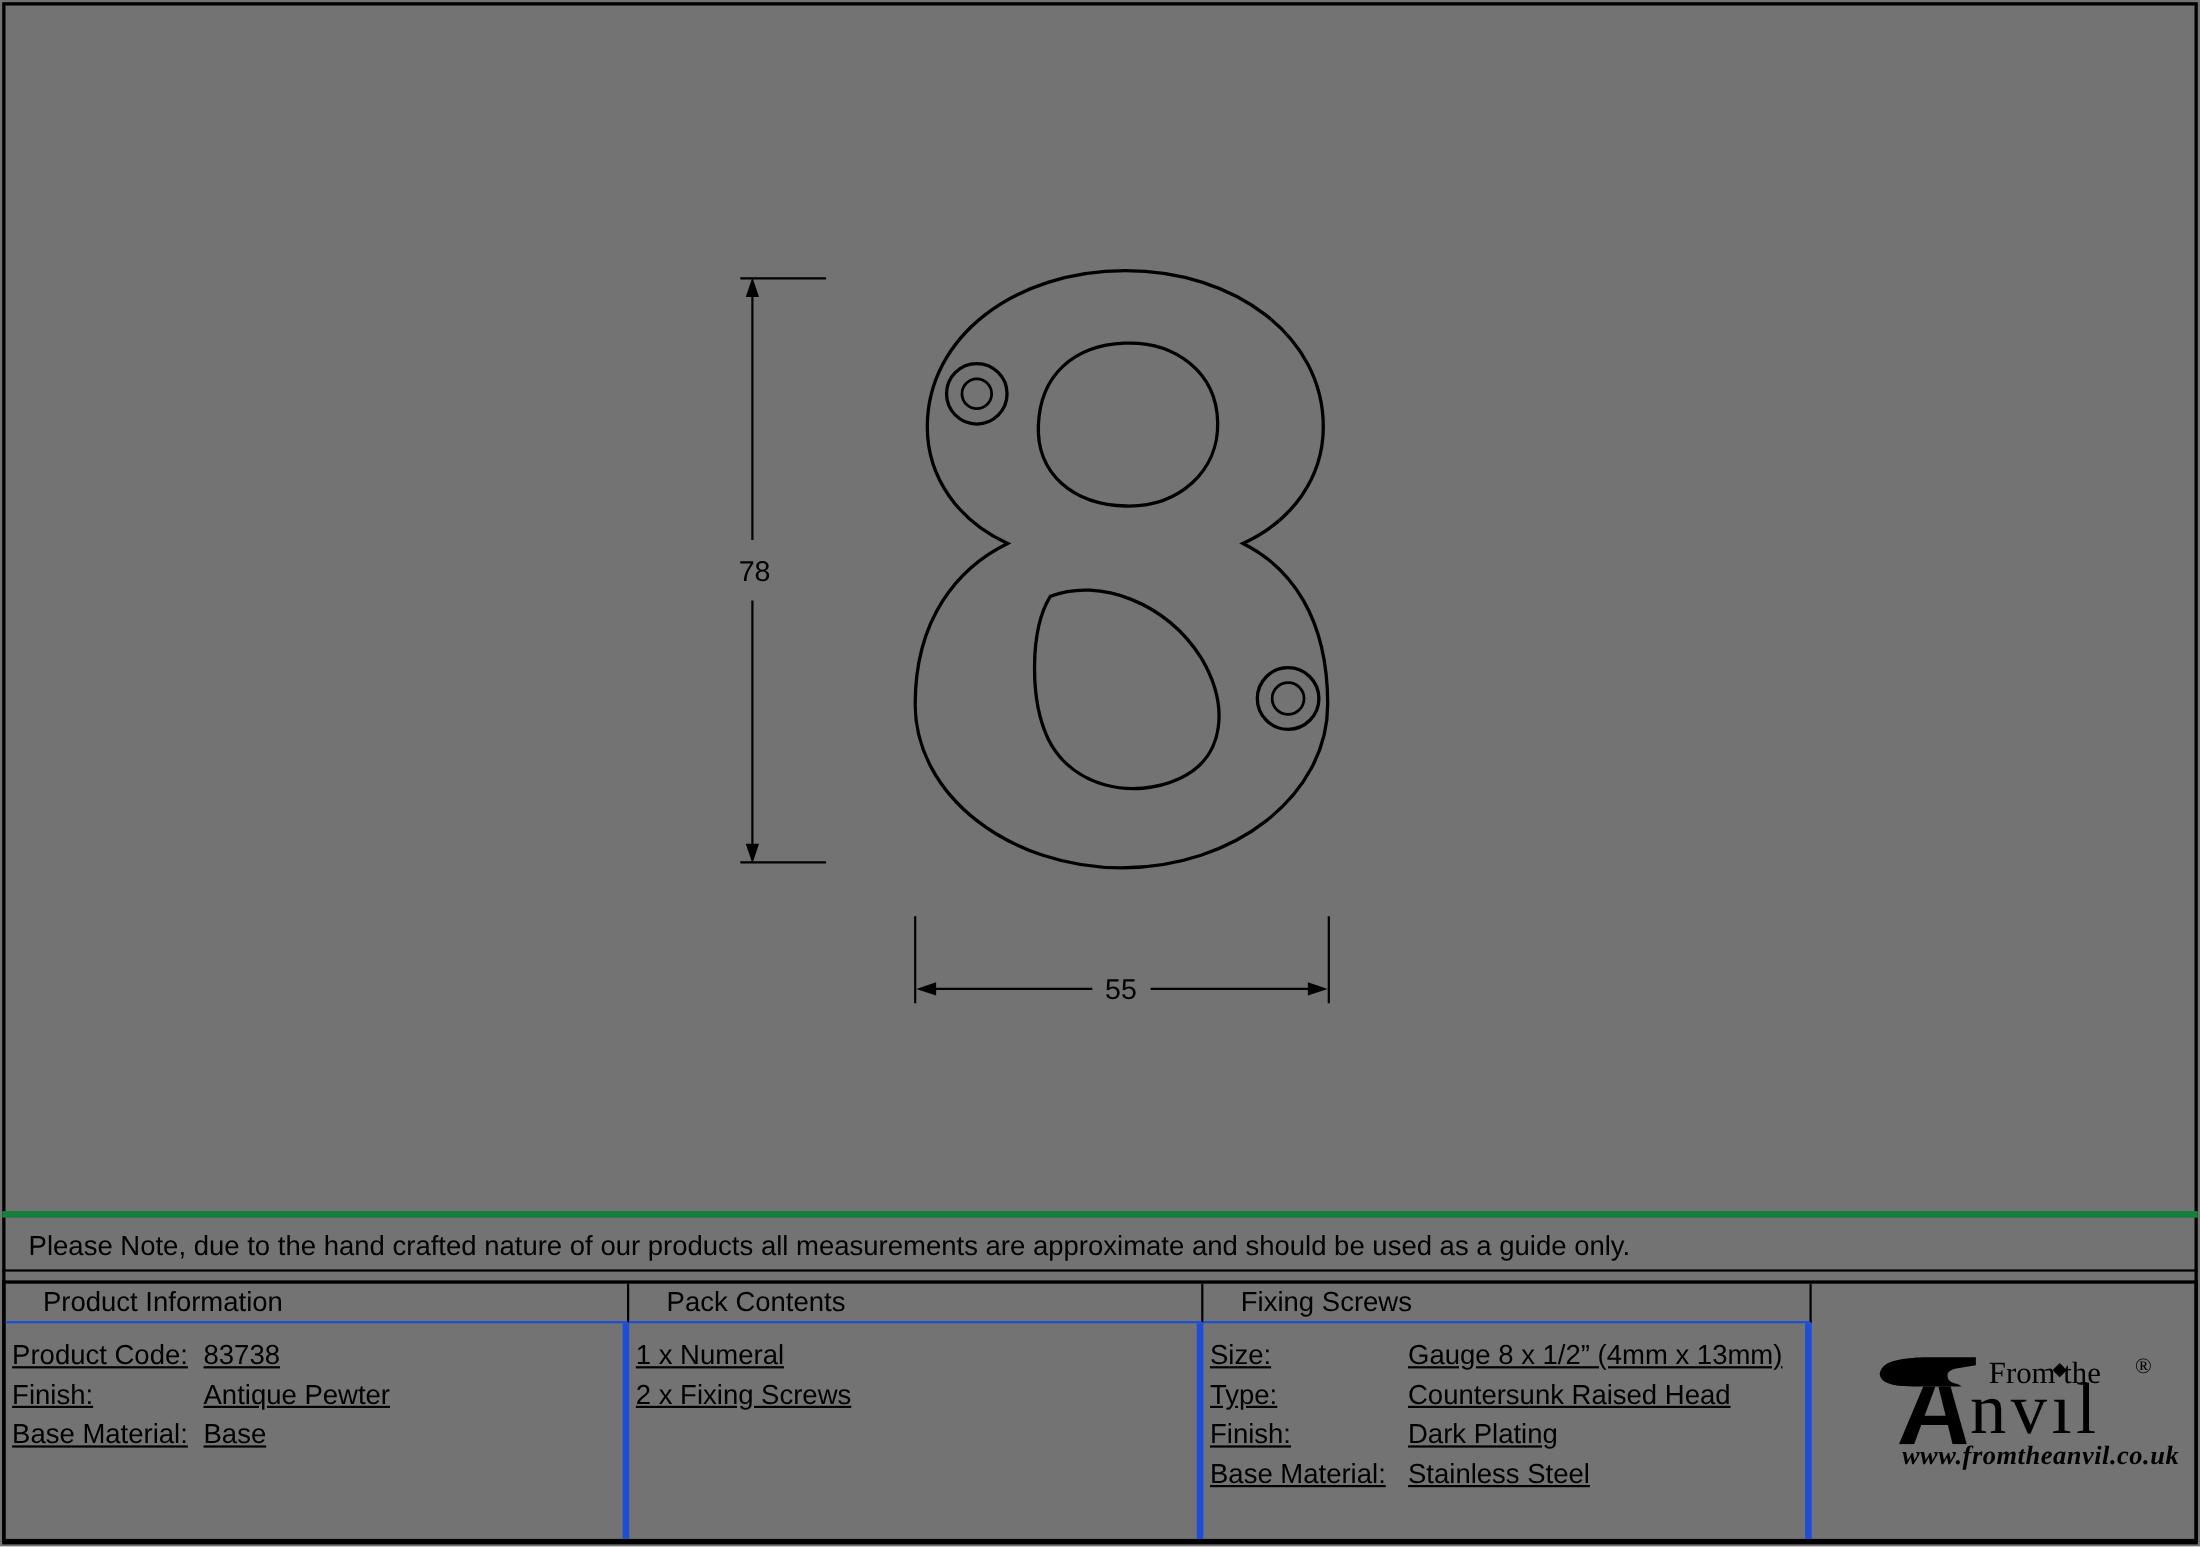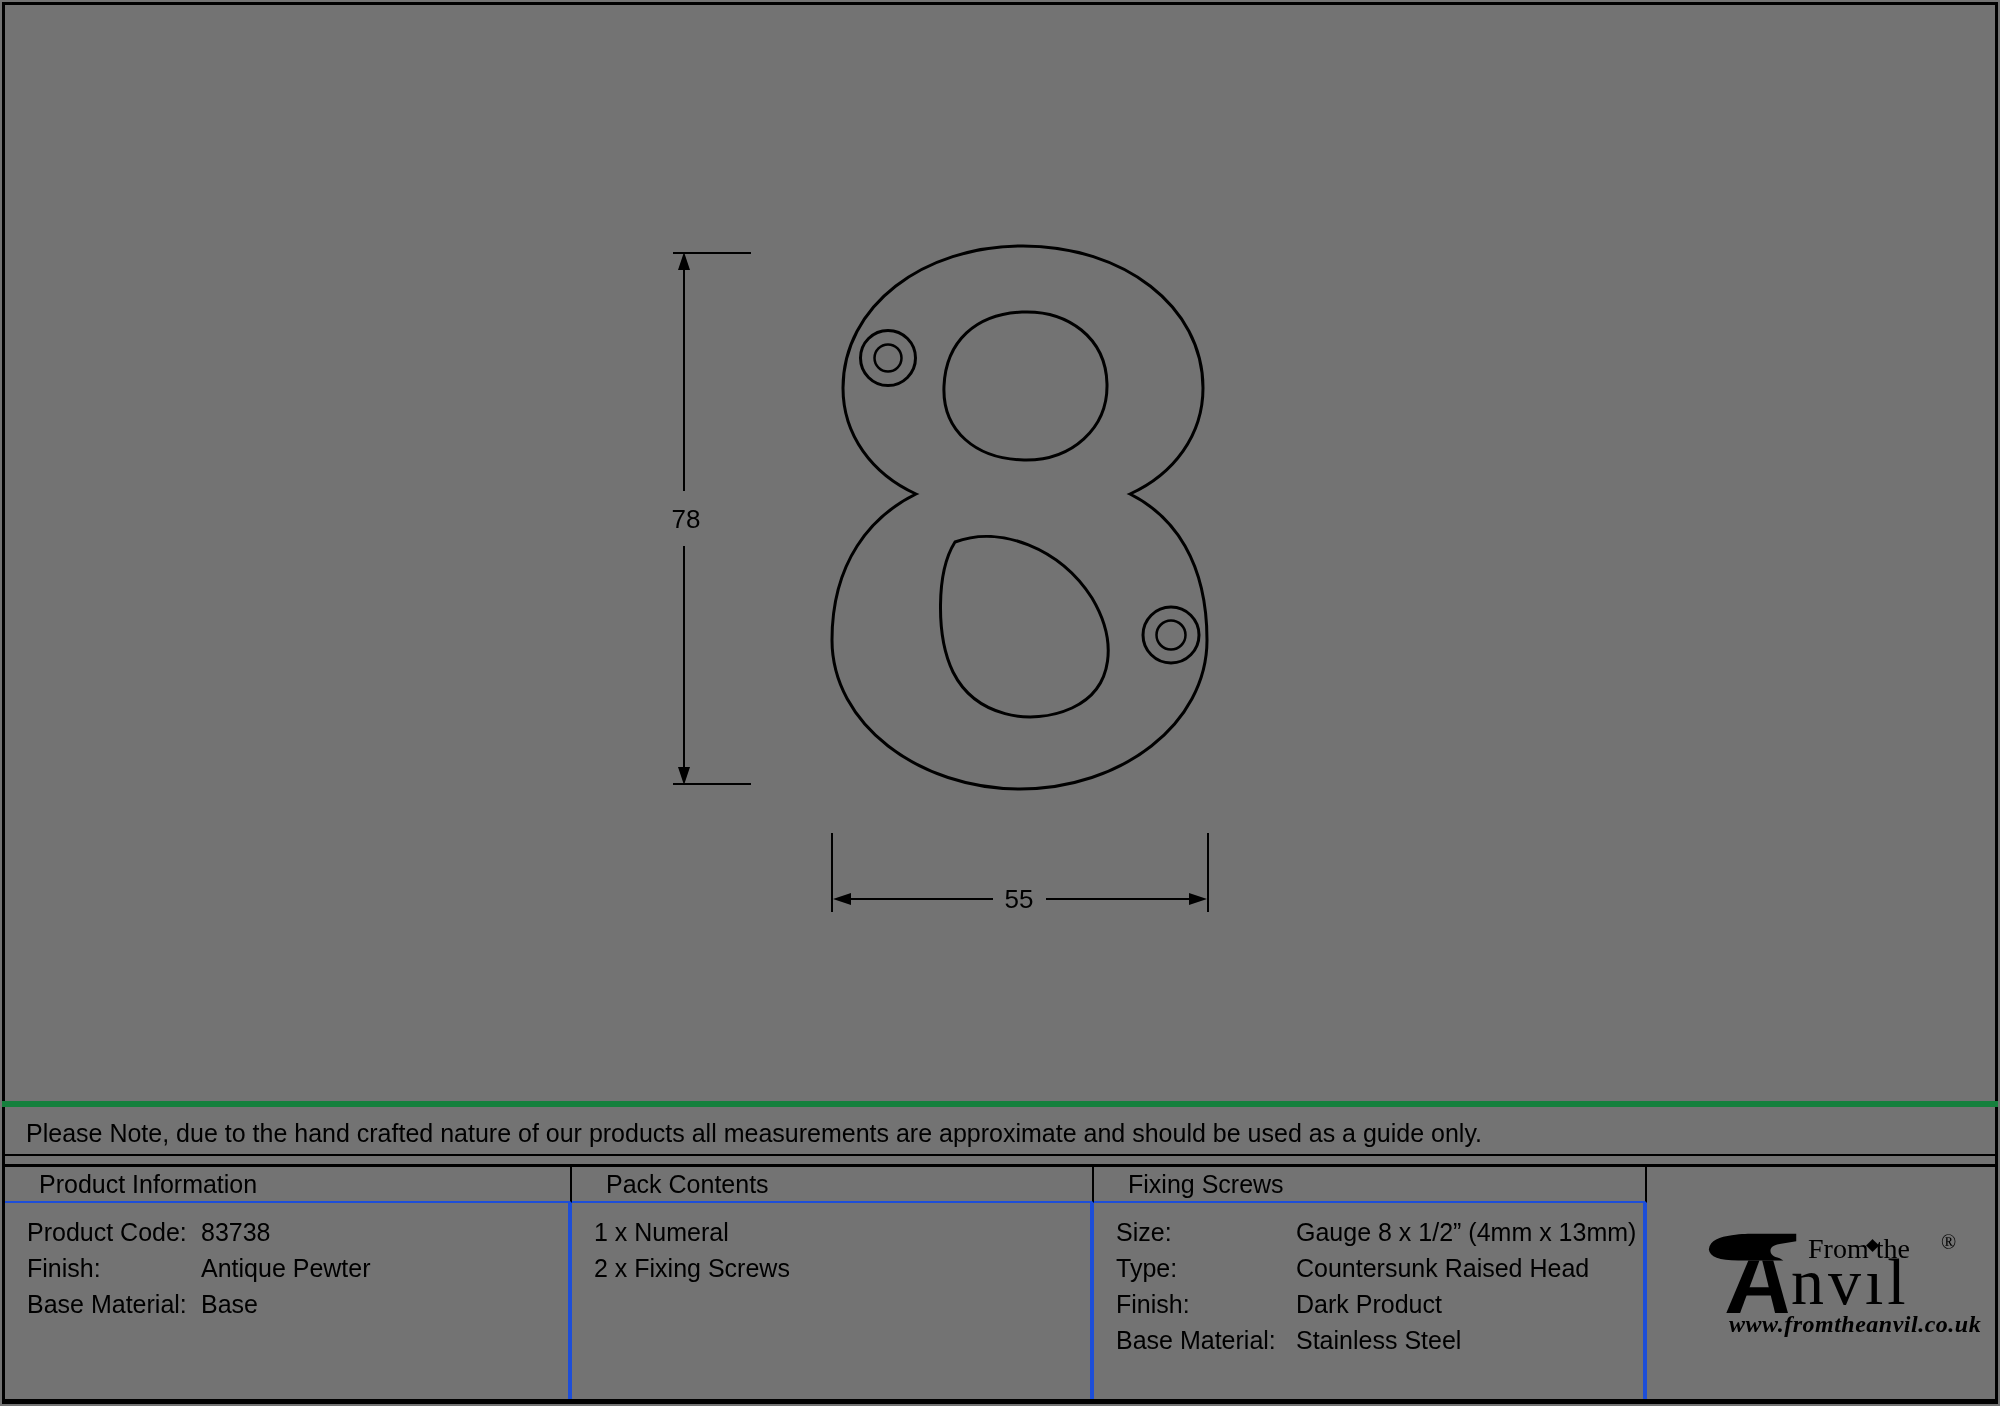--- a/index.html
+++ b/index.html
@@ -24,21 +24,21 @@
     border:3px solid #000;display:grid;
     grid-template-columns:567px 522px 553px 1fr;
     grid-template-rows:36px 1fr;
     font-size:25px;
   }
   .tbl .th{
     box-sizing:border-box;border-right:2px solid #000;border-bottom:2px solid #1d4ed8;
     display:flex;align-items:center;padding-left:34px;
   }
   .tbl .td{
-    box-sizing:border-box;border-right:4px solid #1d4ed8;padding:11px 0 0 22px;
+    box-sizing:border-box;border-right:6px solid #1d4ed8;padding:11px 0 0 6px;text-decoration:underline;
   }
   .row{display:flex;line-height:36px;}
   .row .lbl{flex:none;width:174px;}
   .fix .row .lbl{flex:none;width:180px;}
   .item{line-height:36px;}
 
   .logo-cell{grid-column:4;grid-row:1 / 3;position:relative;}
   .anvil-svg{position:absolute;left:60px;top:63px;}
   .fromthe{
     position:absolute;left:161px;top:66px;
@@ -166,21 +166,21 @@
       <div class="row">
         <span class="lbl">Size:</span>
         <span class="val">Gauge 8 x 1/2” (4mm x 13mm)</span>
       </div>
       <div class="row">
         <span class="lbl">Type:</span>
         <span class="val">Countersunk Raised Head</span>
       </div>
       <div class="row">
         <span class="lbl">Finish:</span>
-        <span class="val">Dark Product</span>
+        <span class="val">Dark Plating</span>
       </div>
       <div class="row">
         <span class="lbl">Base Material:</span>
         <span class="val">Stainless Steel</span>
       </div>
     </div>
 
   </div>
 </div>
 

